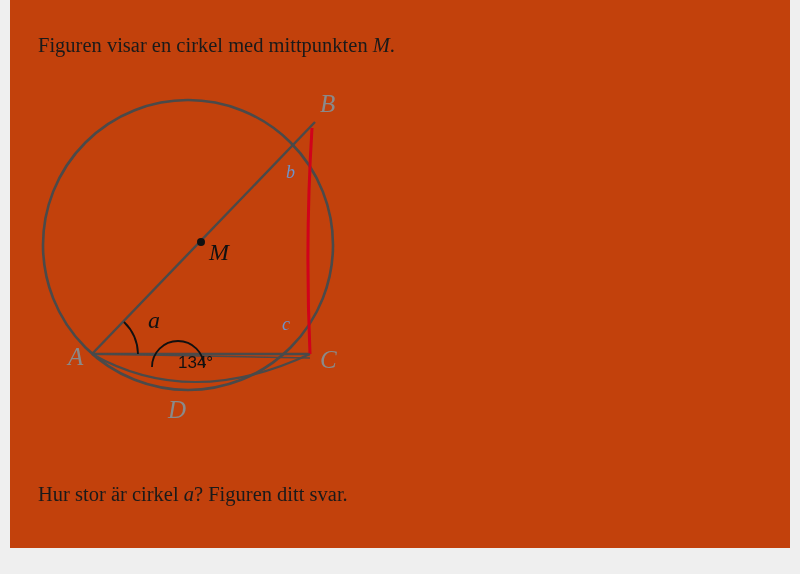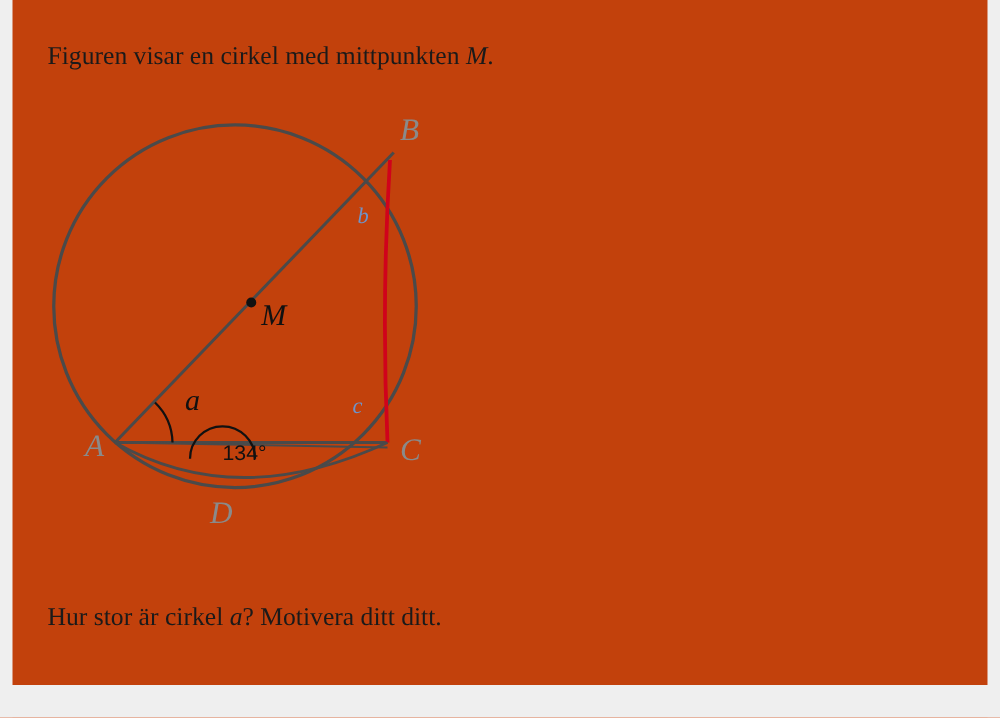--- a/index.html
+++ b/index.html
@@ -124,15 +124,15 @@
       <text class="lbl" x="148" y="348">D</text>
 
       <text class="lbl-black" x="128" y="258">a</text>
       <text class="lbl-blue" x="266" y="108">b</text>
       <text class="lbl-blue" x="262" y="260">c</text>
 
       <text class="lbl-angle" x="158" y="298">134°</text>
     </svg>
   </div>
 
-  <div class="prompt-text" id="question-bottom"><span>Hur stor är cirkel </span><span class="ital">a</span><span>? Motivera ditt ditt.</span></div>
+  <div class="prompt-text" id="question-bottom"><span>Hur stor är cirkel </span><span class="ital">a</span><span>? Figuren ditt svar.</span></div>
 
 </div>
 
 </body></html>

